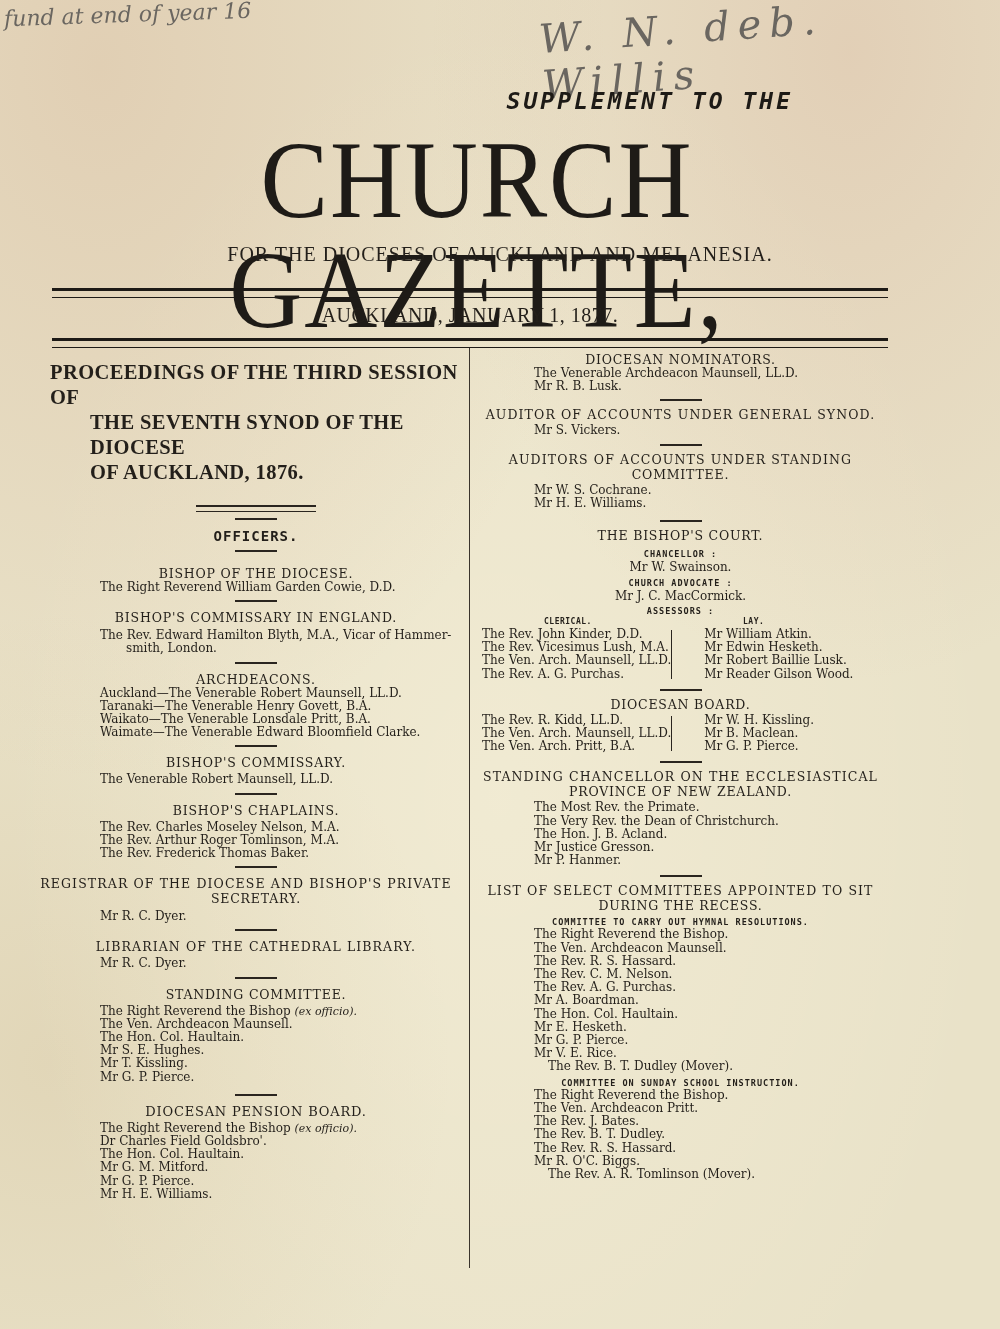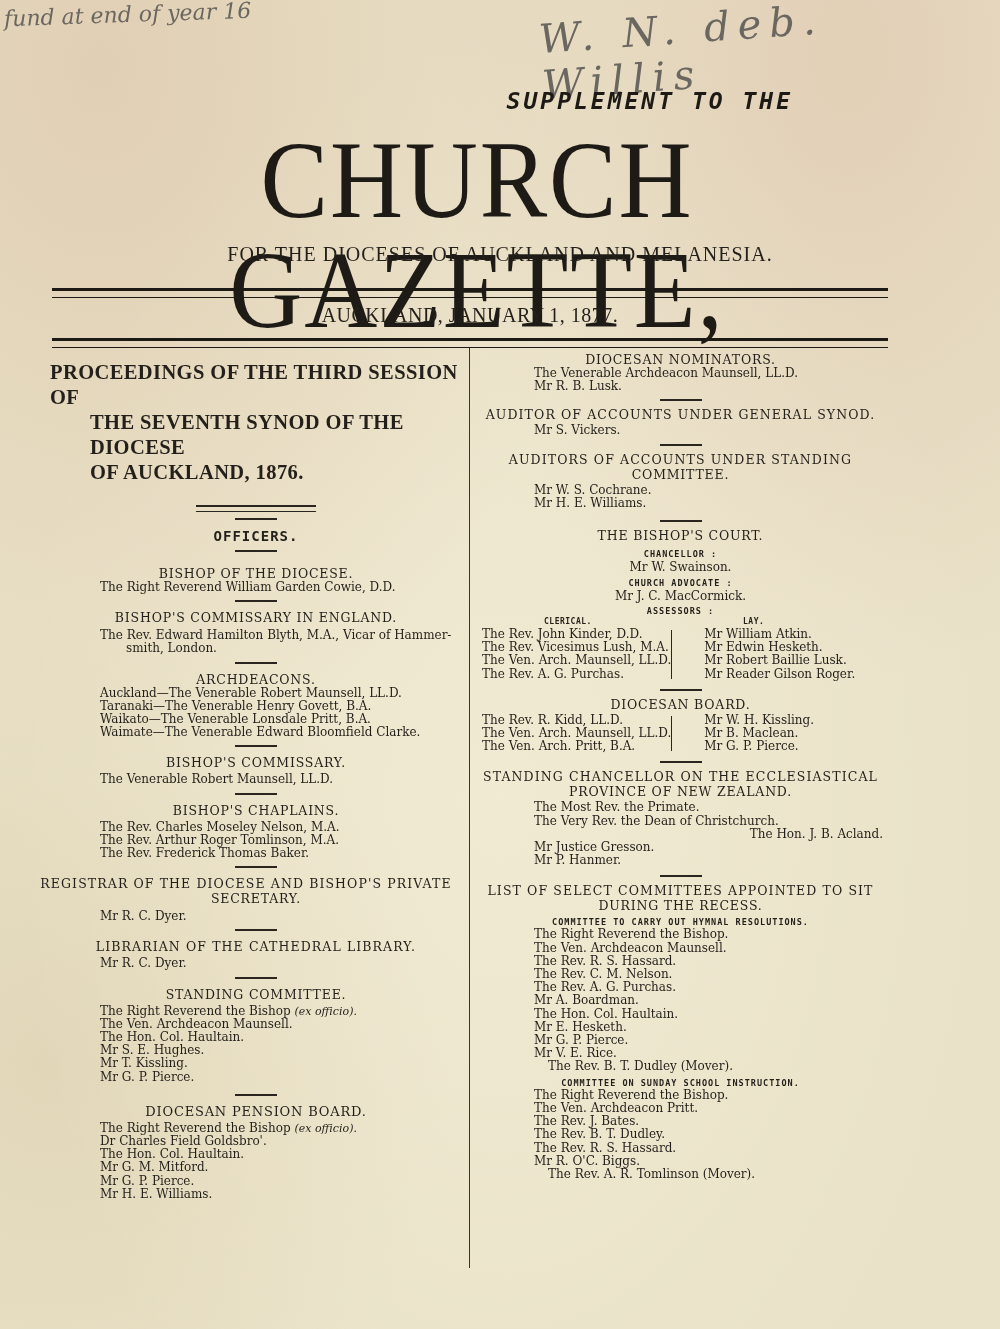--- a/index.html
+++ b/index.html
@@ -201,21 +201,21 @@
           <div class="entry">The Rev. John Kinder, D.D.</div>
           <div class="entry">The Rev. Vicesimus Lush, M.A.</div>
           <div class="entry">The Ven. Arch. Maunsell, LL.D.</div>
           <div class="entry">The Rev. A. G. Purchas.</div>
         </div>
         <div class="vbar"></div>
         <div class="c2">
           <div class="entry">Mr William Atkin.</div>
           <div class="entry">Mr Edwin Hesketh.</div>
           <div class="entry">Mr Robert Baillie Lusk.</div>
-          <div class="entry">Mr Reader Gilson Roger.</div>
+          <div class="entry">Mr Reader Gilson Wood.</div>
         </div>
       </div>
     </div>
     <div class="sep-r" style="margin-top:8px;"></div>
 
     <div class="section">
       <div class="sec-head">DIOCESAN BOARD.</div>
       <div class="twocol">
         <div class="c1">
           <div class="entry">The Rev. R. Kidd, LL.D.</div>
@@ -230,21 +230,21 @@
         </div>
       </div>
     </div>
     <div class="sep-r" style="margin-top:8px;"></div>
 
     <div class="section">
       <div class="sec-head wide">STANDING CHANCELLOR ON THE ECCLESIASTICAL</div>
       <div class="sec-head">PROVINCE OF NEW ZEALAND.</div>
       <div class="entry" style="padding-left:56px; margin-top:2px;">The Most Rev. the Primate.</div>
       <div class="entry" style="padding-left:56px;">The Very Rev. the Dean of Christchurch.</div>
-      <div class="entry" style="padding-left:56px;text-align:right;">The Hon. J. B. Acland.</div>
+      <div class="entry" style="padding-left:56px;">The Hon. J. B. Acland.</div>
       <div class="entry" style="padding-left:56px;">Mr Justice Gresson.</div>
       <div class="entry" style="padding-left:56px;">Mr P. Hanmer.</div>
     </div>
     <div class="sep-r" style="margin-top:8px;"></div>
 
     <div class="section">
       <div class="sec-head wide">LIST OF SELECT COMMITTEES APPOINTED TO SIT</div>
       <div class="sec-head">DURING THE RECESS.</div>
       <div class="small-caps-head" style="margin-top:3px;">COMMITTEE TO CARRY OUT HYMNAL RESOLUTIONS.</div>
       <div class="entry" style="padding-left:56px;">The Right Reverend the Bishop.</div>

